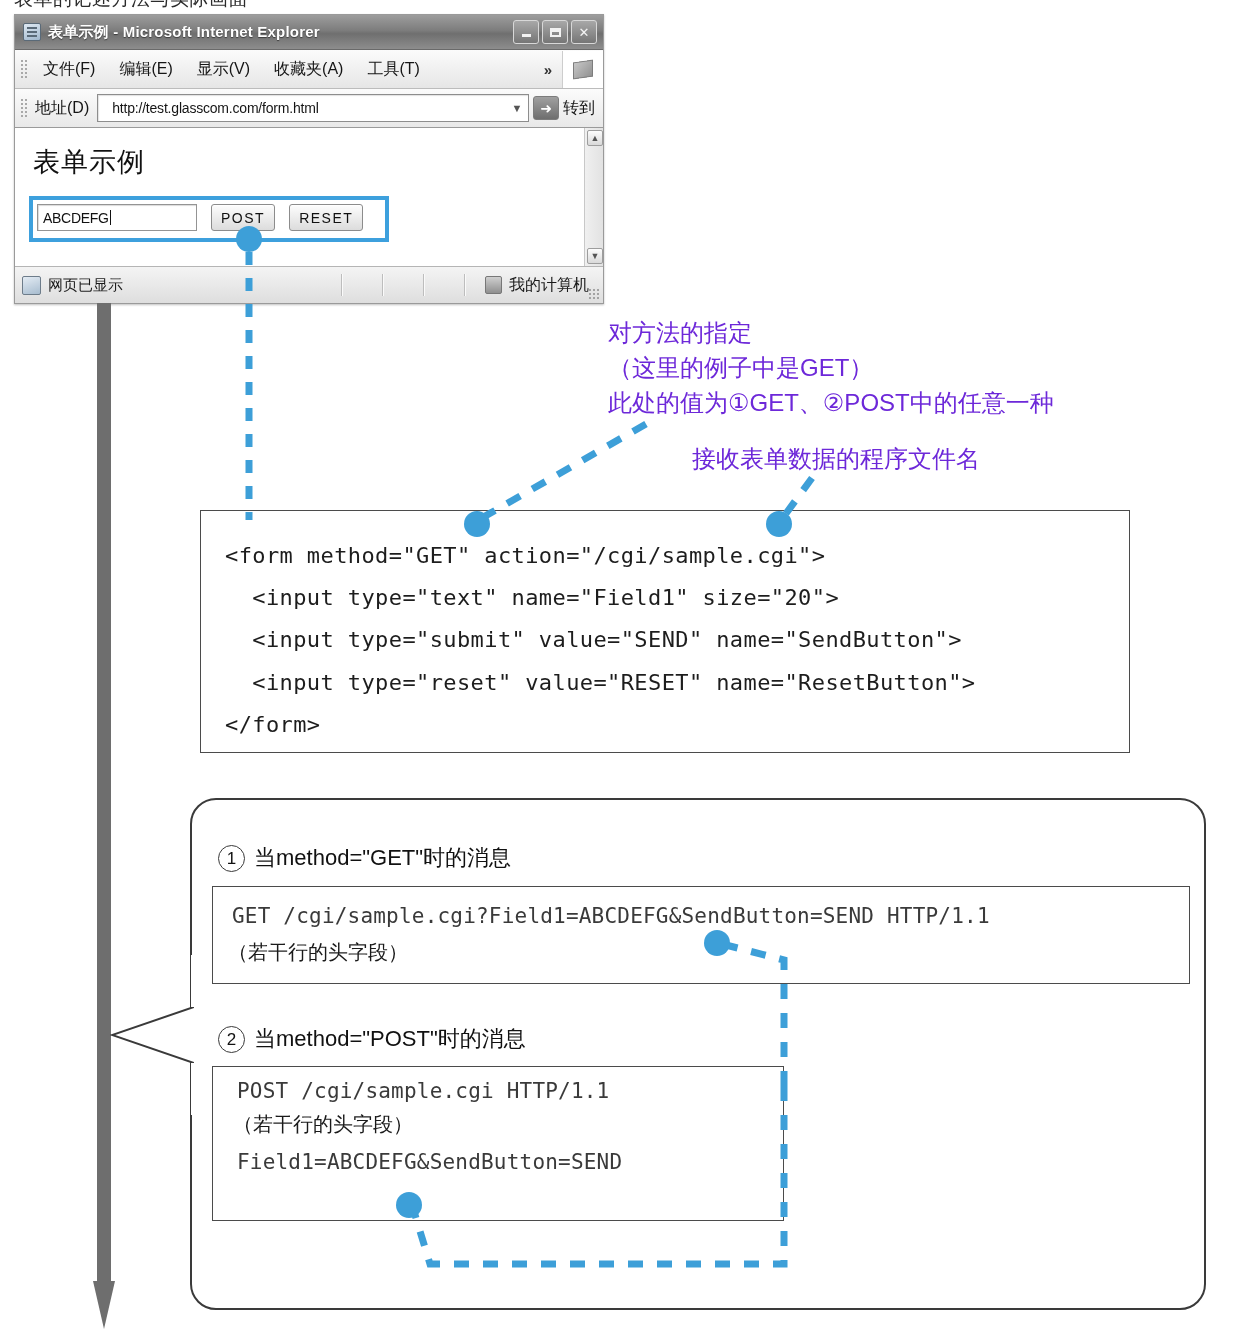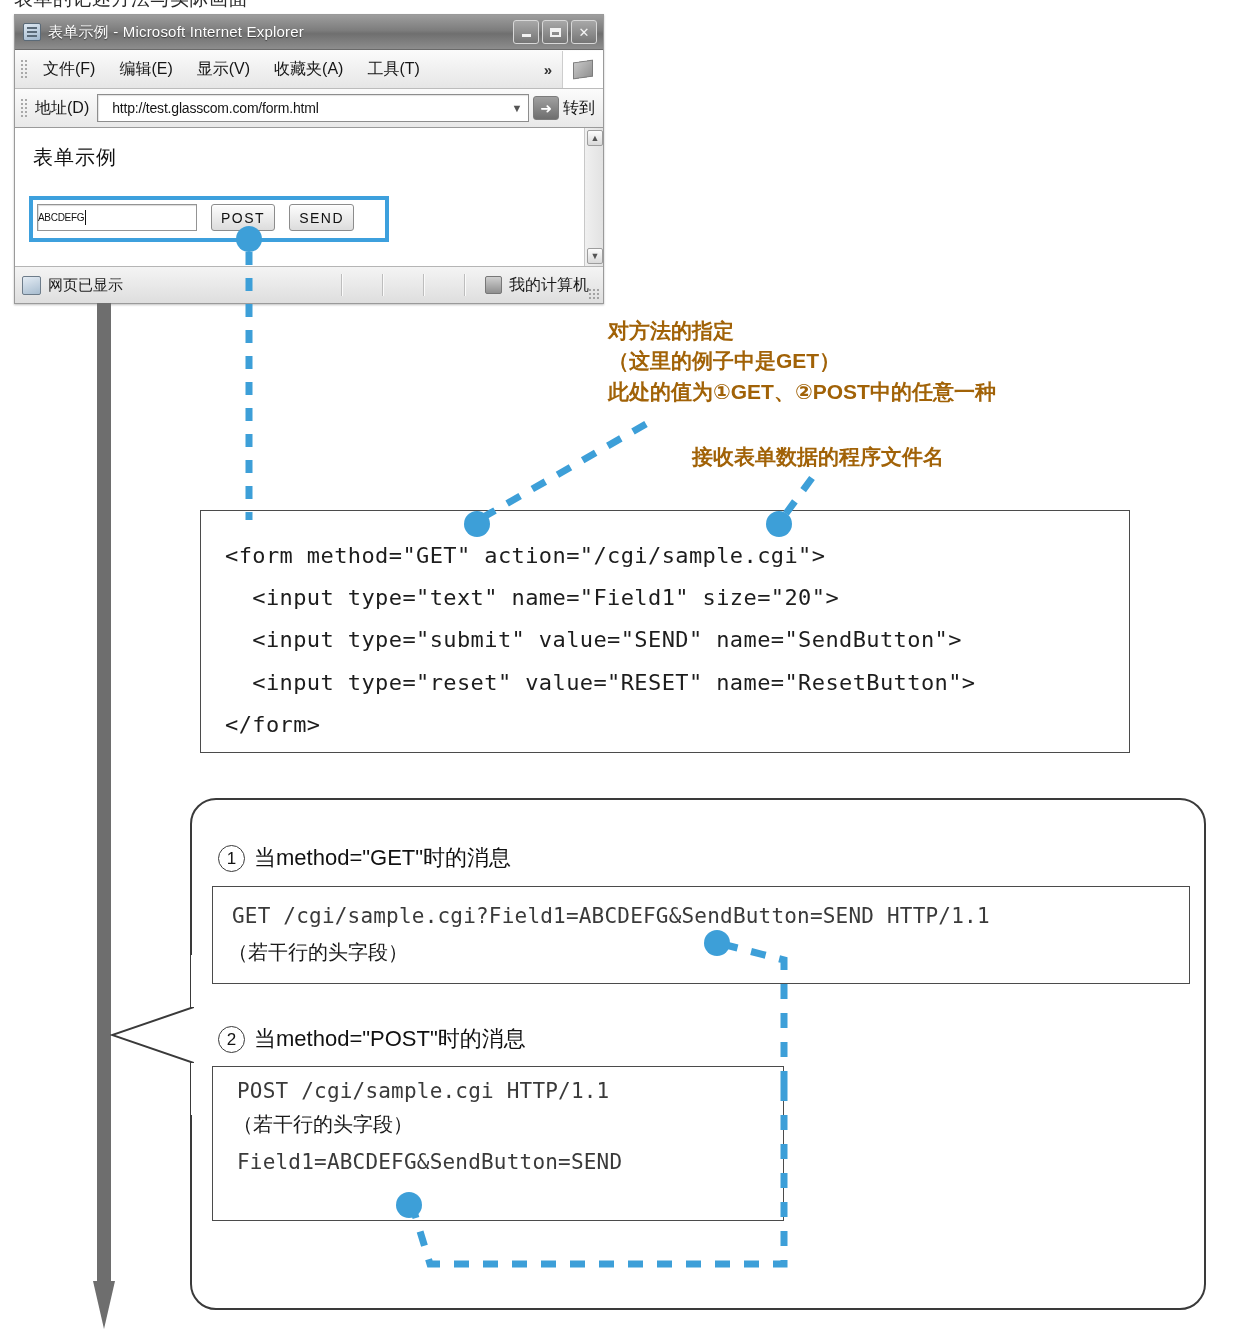--- a/index.html
+++ b/index.html
@@ -35,21 +35,21 @@
   .tb-icon{
     width:16px;height:16px;flex:0 0 16px;margin-right:7px;
     background:linear-gradient(160deg,#dfe9f2,#9fb6cc);
     border:1px solid #5a6a78;border-radius:2px;position:relative;
   }
   .tb-icon::after{
     content:"";position:absolute;left:3px;top:3px;right:3px;height:2px;
     background:#5a6a78;box-shadow:0 4px 0 #5a6a78,0 8px 0 #5a6a78;
   }
   .tb-title{
-    font-size:15px;font-weight:normal;color:#ffffff;white-space:nowrap;
+    font-size:15px;font-weight:bold;color:#ffffff;white-space:nowrap;
     text-shadow:0 1px 1px rgba(0,0,0,.5);letter-spacing:.2px;
   }
   .tb-btns{position:absolute;right:6px;top:5px;display:flex;gap:3px;}
   .tb-btn{
     width:24px;height:22px;border:1px solid #d8d8d8;border-radius:3px;
     background:linear-gradient(180deg,#a8a8a8,#767676);
     display:flex;align-items:center;justify-content:center;
     color:#f4f4f4;font-size:13px;line-height:1;font-weight:bold;
   }
   .tb-btn .gl-min{width:9px;height:3px;background:#f2f2f2;margin-top:7px;}
@@ -107,31 +107,31 @@
   .vscroll{
     position:absolute;right:0;top:0;bottom:0;width:18px;
     background:linear-gradient(90deg,#f0f0f0,#e2e2e2);border-left:1px solid #c8c8c8;
   }
   .vscroll .sb{
     position:absolute;left:2px;width:14px;height:14px;
     background:linear-gradient(180deg,#fcfcfc,#d9d9d9);border:1px solid #9d9d9d;border-radius:2px;
     display:flex;align-items:center;justify-content:center;font-size:9px;color:#555;
   }
   .vscroll .sb.up{top:2px;} .vscroll .sb.dn{bottom:2px;}
-  .page-h1{font-size:20px;color:#111;padding:16px 0 0 18px;letter-spacing:1px;}
+  .page-h1{font-size:27px;color:#111;padding:16px 0 0 18px;letter-spacing:1px;}
   .form-highlight{
     position:absolute;left:14px;top:68px;width:360px;height:46px;
     border:4px solid #3da0dd;box-sizing:border-box;
   }
   .form-row{position:absolute;left:22px;top:76px;display:flex;align-items:center;gap:14px;}
   .txtfield{
     width:160px;height:27px;background:#fff;border:1px solid #949494;
     box-shadow:inset 1px 1px 1px rgba(0,0,0,.15);
-    display:flex;align-items:center;box-sizing:border-box;
-    font-size:10px;color:#111;font-family:"Liberation Sans",sans-serif;letter-spacing:-.3px;
+    display:flex;align-items:center;padding-left:5px;box-sizing:border-box;
+    font-size:14px;color:#111;font-family:"Liberation Sans",sans-serif;letter-spacing:-.3px;
   }
   .caret{display:inline-block;width:1px;height:15px;background:#111;margin-left:1px;}
   .btn{
     height:27px;min-width:62px;padding:0 9px;box-sizing:border-box;
     background:linear-gradient(180deg,#fdfdfd,#dcdcdc);
     border:1px solid #8c8c8c;border-radius:3px;
     display:flex;align-items:center;justify-content:center;
     font-size:14px;color:#111;letter-spacing:1.5px;
     box-shadow:inset 0 1px 0 #ffffff;
   }
@@ -159,21 +159,21 @@
   
   .garrow{position:absolute;left:93px;top:303px;width:22px;height:1026px;}
   .garrow .shaft{position:absolute;left:4px;top:0;width:14px;height:980px;background:#6e6e6e;}
   .garrow .head{
     position:absolute;left:0;top:978px;width:0;height:0;
     border-left:11px solid transparent;border-right:11px solid transparent;
     border-top:48px solid #6e6e6e;
   }
 
   
-  .anno{position:absolute;font-size:21px;color:#a16207;line-height:1.45;white-space:nowrap;font-weight:bold;}
+  .anno{position:absolute;font-size:24px;color:#6d28d9;line-height:1.45;white-space:nowrap;}
   .anno-method{left:608px;top:316px;}
   .anno-action{left:692px;top:442px;}
   .anno-input{left:752px;top:1094px;line-height:1.5;}
 
   
   .codebox{
     position:absolute;left:200px;top:510px;width:930px;height:243px;
     border:1px solid #4b4b4b;background:#ffffff;box-sizing:border-box;
   }
   .codebox pre{
@@ -285,21 +285,21 @@
       <div class="page-h1">表单示例</div>
 
       <div class="form-highlight"></div>
 
       <div class="form-row">
         <div class="txtfield">
           <span>ABCDEFG</span>
             <span class="caret"></span>
         </div>
         <div class="btn">POST</div>
-        <div class="btn">SEND</div>
+        <div class="btn">RESET</div>
       </div>
 
       <div class="vscroll">
         <div class="sb up">▲</div>
         <div class="sb dn">▼</div>
       </div>
     </div>
 
     <div class="statusbar">
       <span class="st-icon"></span>

